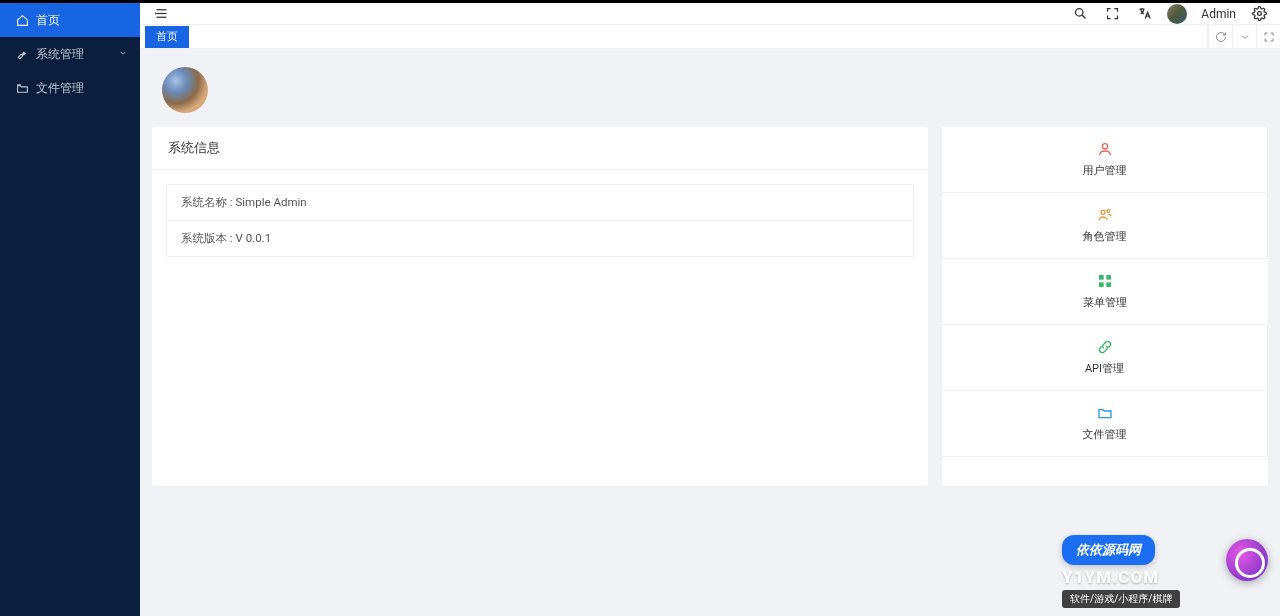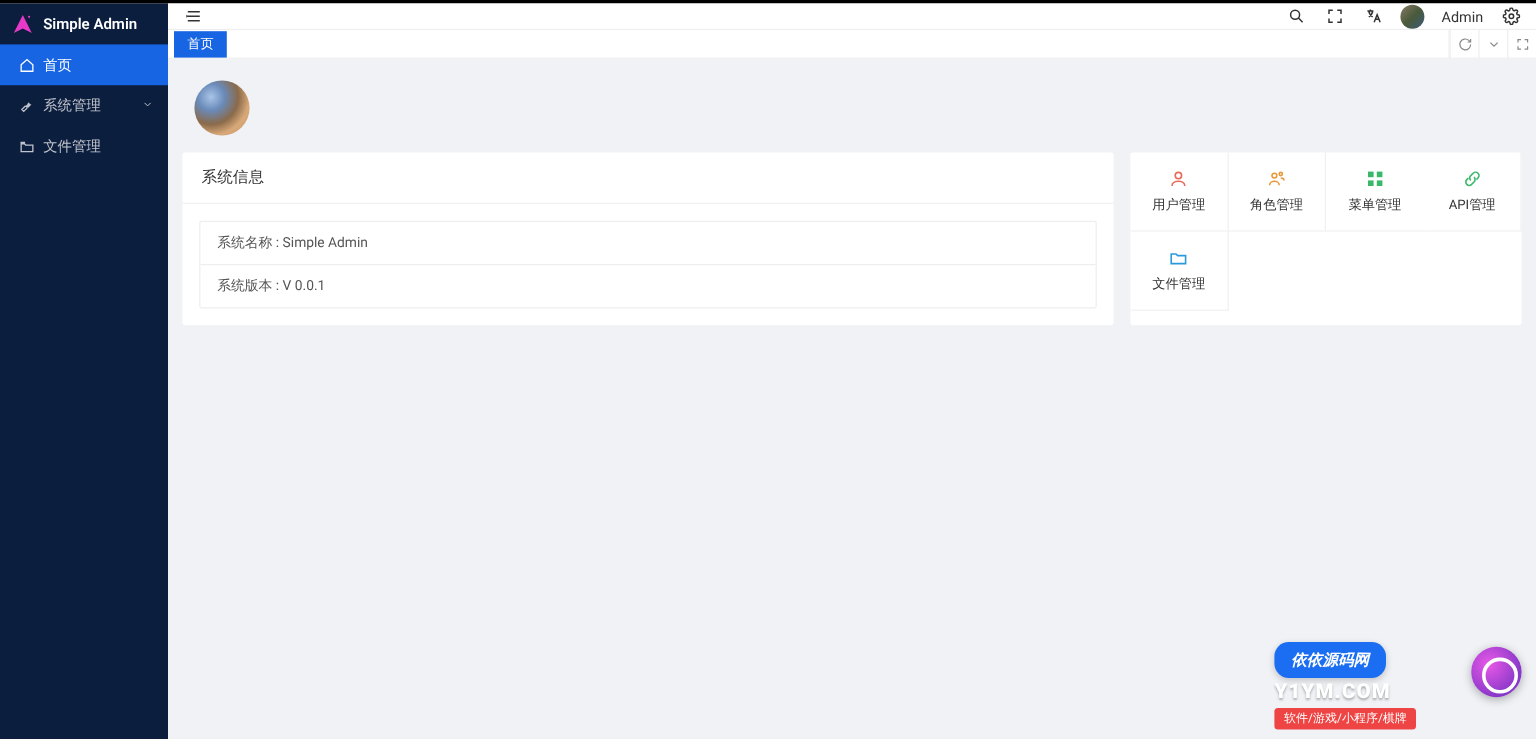--- a/index.html
+++ b/index.html
@@ -41,49 +41,40 @@
 .panel { background: #fff; border-radius: 2px; }
 .panel-left { flex: 1; }
 .panel-right { width: 326px; }
 .panel-header { padding: 12px 16px; font-size: 13px; color: #333; border-bottom: 1px solid #f0f0f0; }
 .panel-body { padding: 14px; }
 
 .info-list { border: 1px solid #eee; border-radius: 2px; }
 .info-item { padding: 10px 14px; font-size: 11.5px; color: #555; }
 .info-item + .info-item { border-top: 1px solid #eee; }
 
-.quick-grid { display: grid; grid-template-columns: repeat(4, 1fr); }
+.quick-grid { display: grid; grid-template-columns: repeat(1, 1fr); }
 .quick-item { padding: 14px 6px; display: flex; flex-direction: column; align-items: center; gap: 6px; cursor: pointer; border-right: 1px solid #f0f0f0; border-bottom: 1px solid #f0f0f0; }
 .quick-item:nth-child(3n) { border-right: none; }
 .quick-icon { width: 16px; height: 16px; display: flex; align-items: center; justify-content: center; }
 .quick-label { font-size: 11px; color: #333; }
 
 .watermark { position: absolute; bottom: 8px; right: 8px; width: 210px; }
 .wm-bubble { background: #1b6ef2; color: #fff; border-radius: 12px; padding: 6px 14px; font-weight: 700; font-size: 13px; display: inline-block; box-shadow: 0 2px 6px rgba(0,0,0,0.2); font-style: italic; }
 .wm-domain { color: #fff; font-weight: 900; font-size: 17px; margin-top: 2px; letter-spacing: 1px; text-shadow: 0 1px 2px rgba(0,0,0,0.3); }
-.wm-sub { background: #ef4444; color: #fff; font-size: 10px; padding: 2px 8px; border-radius: 3px; display: inline-block; margin-top: 2px; text-align: center; }
+.wm-sub { background: #404040; color: #fff; font-size: 10px; padding: 2px 8px; border-radius: 3px; display: inline-block; margin-top: 2px; text-align: center; }
 .wm-circle { position: absolute; right: 4px; top: 4px; width: 42px; height: 42px; border-radius: 50%; background: radial-gradient(circle at 35% 35%, #e858e8 0%, #8838c8 70%); box-shadow: 0 2px 8px rgba(0,0,0,0.3); }
 .wm-circle::after { content:''; position:absolute; top:9px; left:9px; width:24px; height:24px; border:3px solid #fff; border-radius:50%; }
 .wm-stack { position: relative; }
 </style>
 </head>
 <body>
 
 <div class="topbar-black"></div>
 <div class="layout">
   <div class="sidebar">
-    <div class="sidebar-header">
-      <span class="logo-mark">
-        <svg width="18" height="18" viewBox="0 0 24 24">
-            <path d="M12 2 L22 22 L12 17 L2 22 Z" fill="#e838c8"></path>
-            <circle cx="19" cy="4" r="1.2" fill="#e838c8"></circle>
-          </svg>
-      </span>
-      <span class="logo-text">Simple Admin</span>
-    </div>
 
     <div class="menu-item active">
       <span class="menu-icon">
         <svg width="13" height="13" viewBox="0 0 24 24" fill="none" stroke="currentColor" stroke-width="2">
             <path d="M3 11 L12 3 L21 11 V21 H3 Z"></path>
           </svg>
       </span>
       <span>首页</span>
     </div>
 

